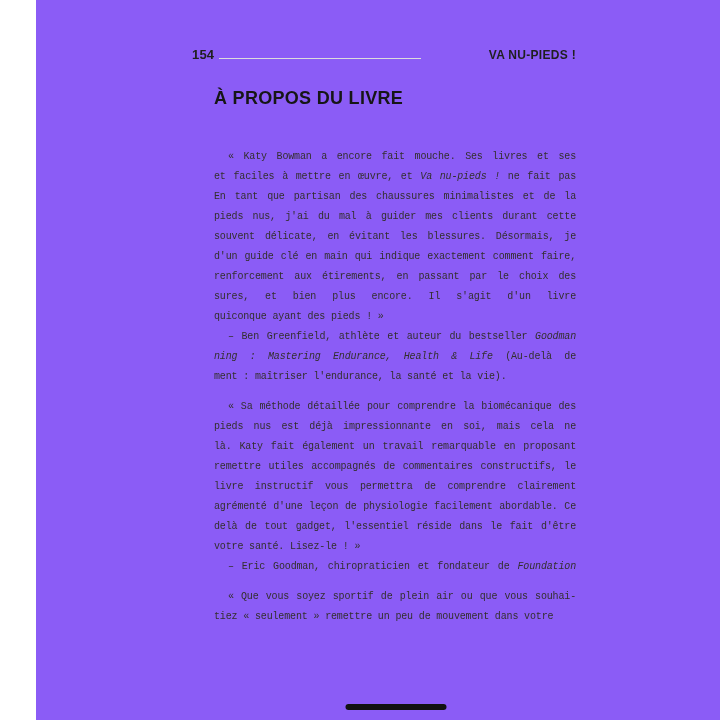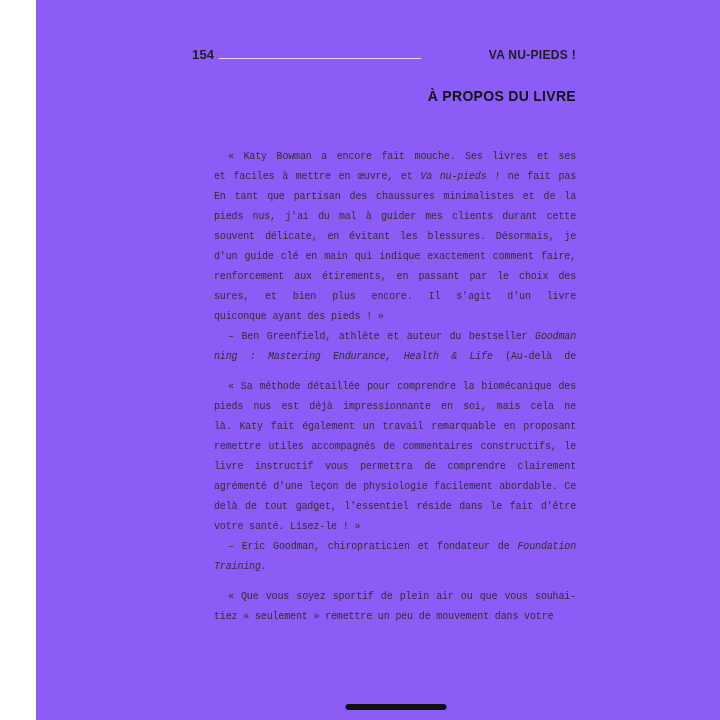--- a/index.html
+++ b/index.html
@@ -13,21 +13,21 @@
   }
   .page-number{font-size:13px;font-weight:700;color:#1f1f1f;letter-spacing:.2px;}
   .header-rule{
     width:202px;margin-left:5px;border-bottom:1px solid #dcdcdc;
     align-self:flex-end;margin-bottom:3px;
   }
   .header-spacer{flex:1;}
   .running-title{font-size:12px;font-weight:700;color:#1f1f1f;letter-spacing:.3px;}
   .section-title{
     position:absolute;left:178px;top:88px;width:362px;margin:0;
-    text-align:right;font-size:14px;font-weight:700;color:#161616;
+    text-align:left;font-size:18px;font-weight:700;color:#161616;
     letter-spacing:.3px;
   }
   .body-text{
     position:absolute;left:178px;top:147px;width:362px;
     font-family:Liberation Mono, monospace;font-size:10px;line-height:20px;
     color:#332f2d;letter-spacing:-0.15px;
   }
   .paragraph.gap{margin-top:10px;}
   .line{text-align:justify;text-align-last:justify;height:20px;overflow:hidden;}
   .line.no-j{text-align-last:left;}
@@ -60,34 +60,34 @@
         <div class="line"><span>pieds nus, j'ai du mal à guider mes clients durant cette transition,</span></div>
         <div class="line"><span>souvent délicate, en évitant les blessures. Désormais, je dispose</span></div>
         <div class="line"><span>d'un guide clé en main qui indique exactement comment faire, du</span></div>
         <div class="line"><span>renforcement aux étirements, en passant par le choix des chaus-</span></div>
         <div class="line"><span>sures, et bien plus encore. Il s'agit d'un livre indispensable pour</span></div>
         <div class="line no-j"><span>quiconque ayant des pieds ! »</span></div>
       </div>
       <div class="paragraph">
         <div class="line indent"><span>– Ben Greenfield, athlète et auteur du bestseller </span><span class="i">Goodman Trai-</span></div>
         <div class="line"><span class="i">ning : Mastering Endurance, Health &amp; Life</span><span> (Au-delà de l'entraîne-</span></div>
+        <div class="line no-j"><span>ment : maîtriser l'endurance, la santé et la vie).</span></div>
       </div>
       <div class="paragraph gap">
         <div class="line indent"><span>« Sa méthode détaillée pour comprendre la biomécanique des</span></div>
         <div class="line"><span>pieds nus est déjà impressionnante en soi, mais cela ne s'arrête pas</span></div>
         <div class="line"><span>là. Katy fait également un travail remarquable en proposant des</span></div>
         <div class="line"><span>remettre utiles accompagnés de commentaires constructifs, le tout</span></div>
         <div class="line"><span>livre instructif vous permettra de comprendre clairement qu'au-</span></div>
         <div class="line"><span>agrémenté d'une leçon de physiologie facilement abordable. Ce</span></div>
         <div class="line"><span>delà de tout gadget, l'essentiel réside dans le fait d'être acteur de</span></div>
         <div class="line no-j"><span>votre santé. Lisez-le ! »</span></div>
       </div>
       <div class="paragraph">
         <div class="line indent"><span>– Eric Goodman, chiropraticien et fondateur de </span><span class="i">Foundation</span></div>
-        <div class="line no-j"><span class="i">Training.</span></div>
       </div>
       <div class="paragraph gap">
         <div class="line indent"><span>« Que vous soyez sportif de plein air ou que vous souhai-</span></div>
         <div class="line no-j"><span>tiez « seulement » remettre un peu de mouvement dans votre</span></div>
       </div>
     </div>
 
   <div class="home-indicator"></div>
 
 </div>

